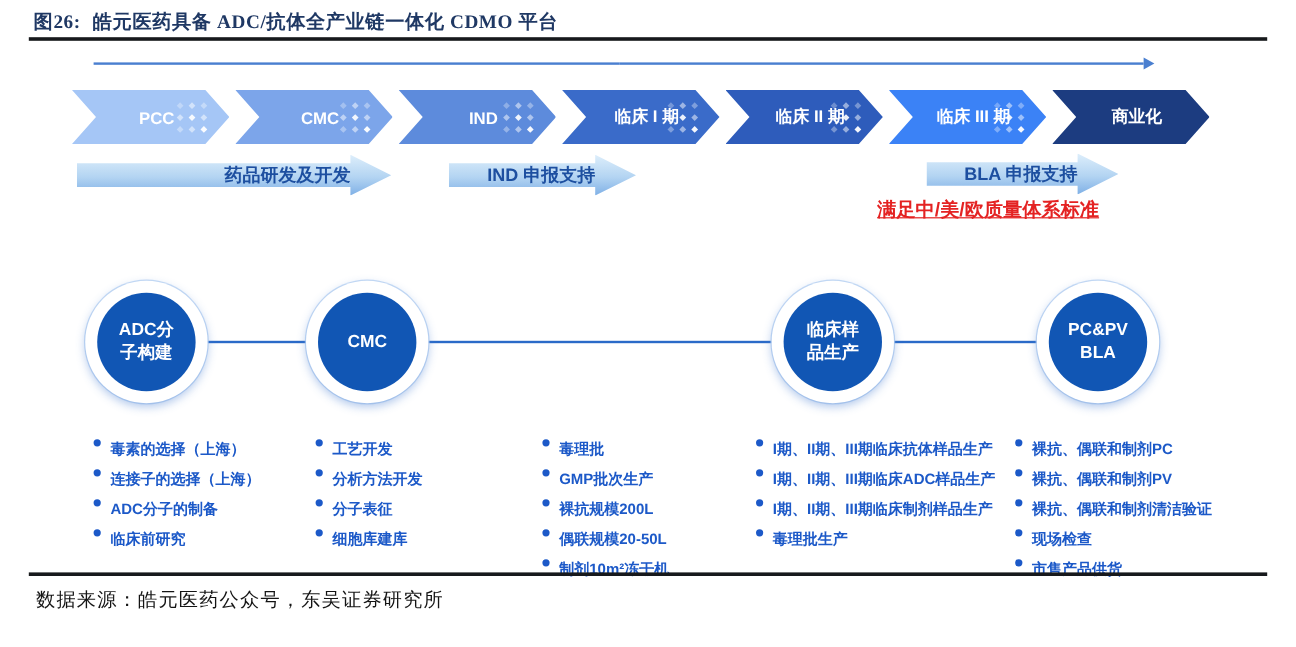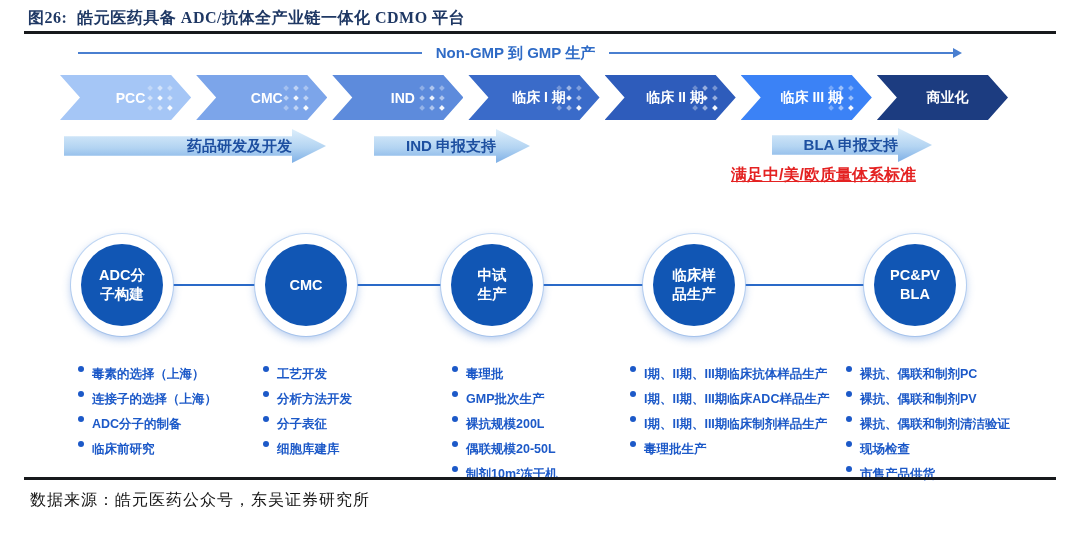--- a/index.html
+++ b/index.html
@@ -81,21 +81,20 @@
 
 <div class="page">
 
   <div class="fig-title">
     <span class="lbl">图26:</span><span>皓元医药具备 ADC/抗体全产业链一体化 CDMO 平台</span>
   </div>
   <div class="rule-top"></div>
 
   <div class="span-arrow">
     <div class="line"></div>
-    <div class="lbl">Non-GMP 到 GMP 生产</div>
     <div class="line"></div>
     <div class="head"></div>
   </div>
 
   <div class="chev-row">
     <div class="chev" style="background: rgb(165, 198, 246);">
       <span class="txt">PCC</span>
       <span class="dots"></span>
     </div>
     <div class="chev" style="background: rgb(124, 165, 234);">
@@ -142,26 +141,20 @@
       <span>ADC分</span>
       <span>子构建</span>
     </div>
   </div>
   <div class="station st2">
     <div class="core">
       <span>CMC</span>
       <span></span>
     </div>
   </div>
-  <div class="station st3">
-    <div class="core">
-      <span>中试</span>
-      <span>生产</span>
-    </div>
-  </div>
   <div class="station st4">
     <div class="core">
       <span>临床样</span>
       <span>品生产</span>
     </div>
   </div>
   <div class="station st5">
     <div class="core">
       <span>PC&amp;PV</span>
       <span>BLA</span>

